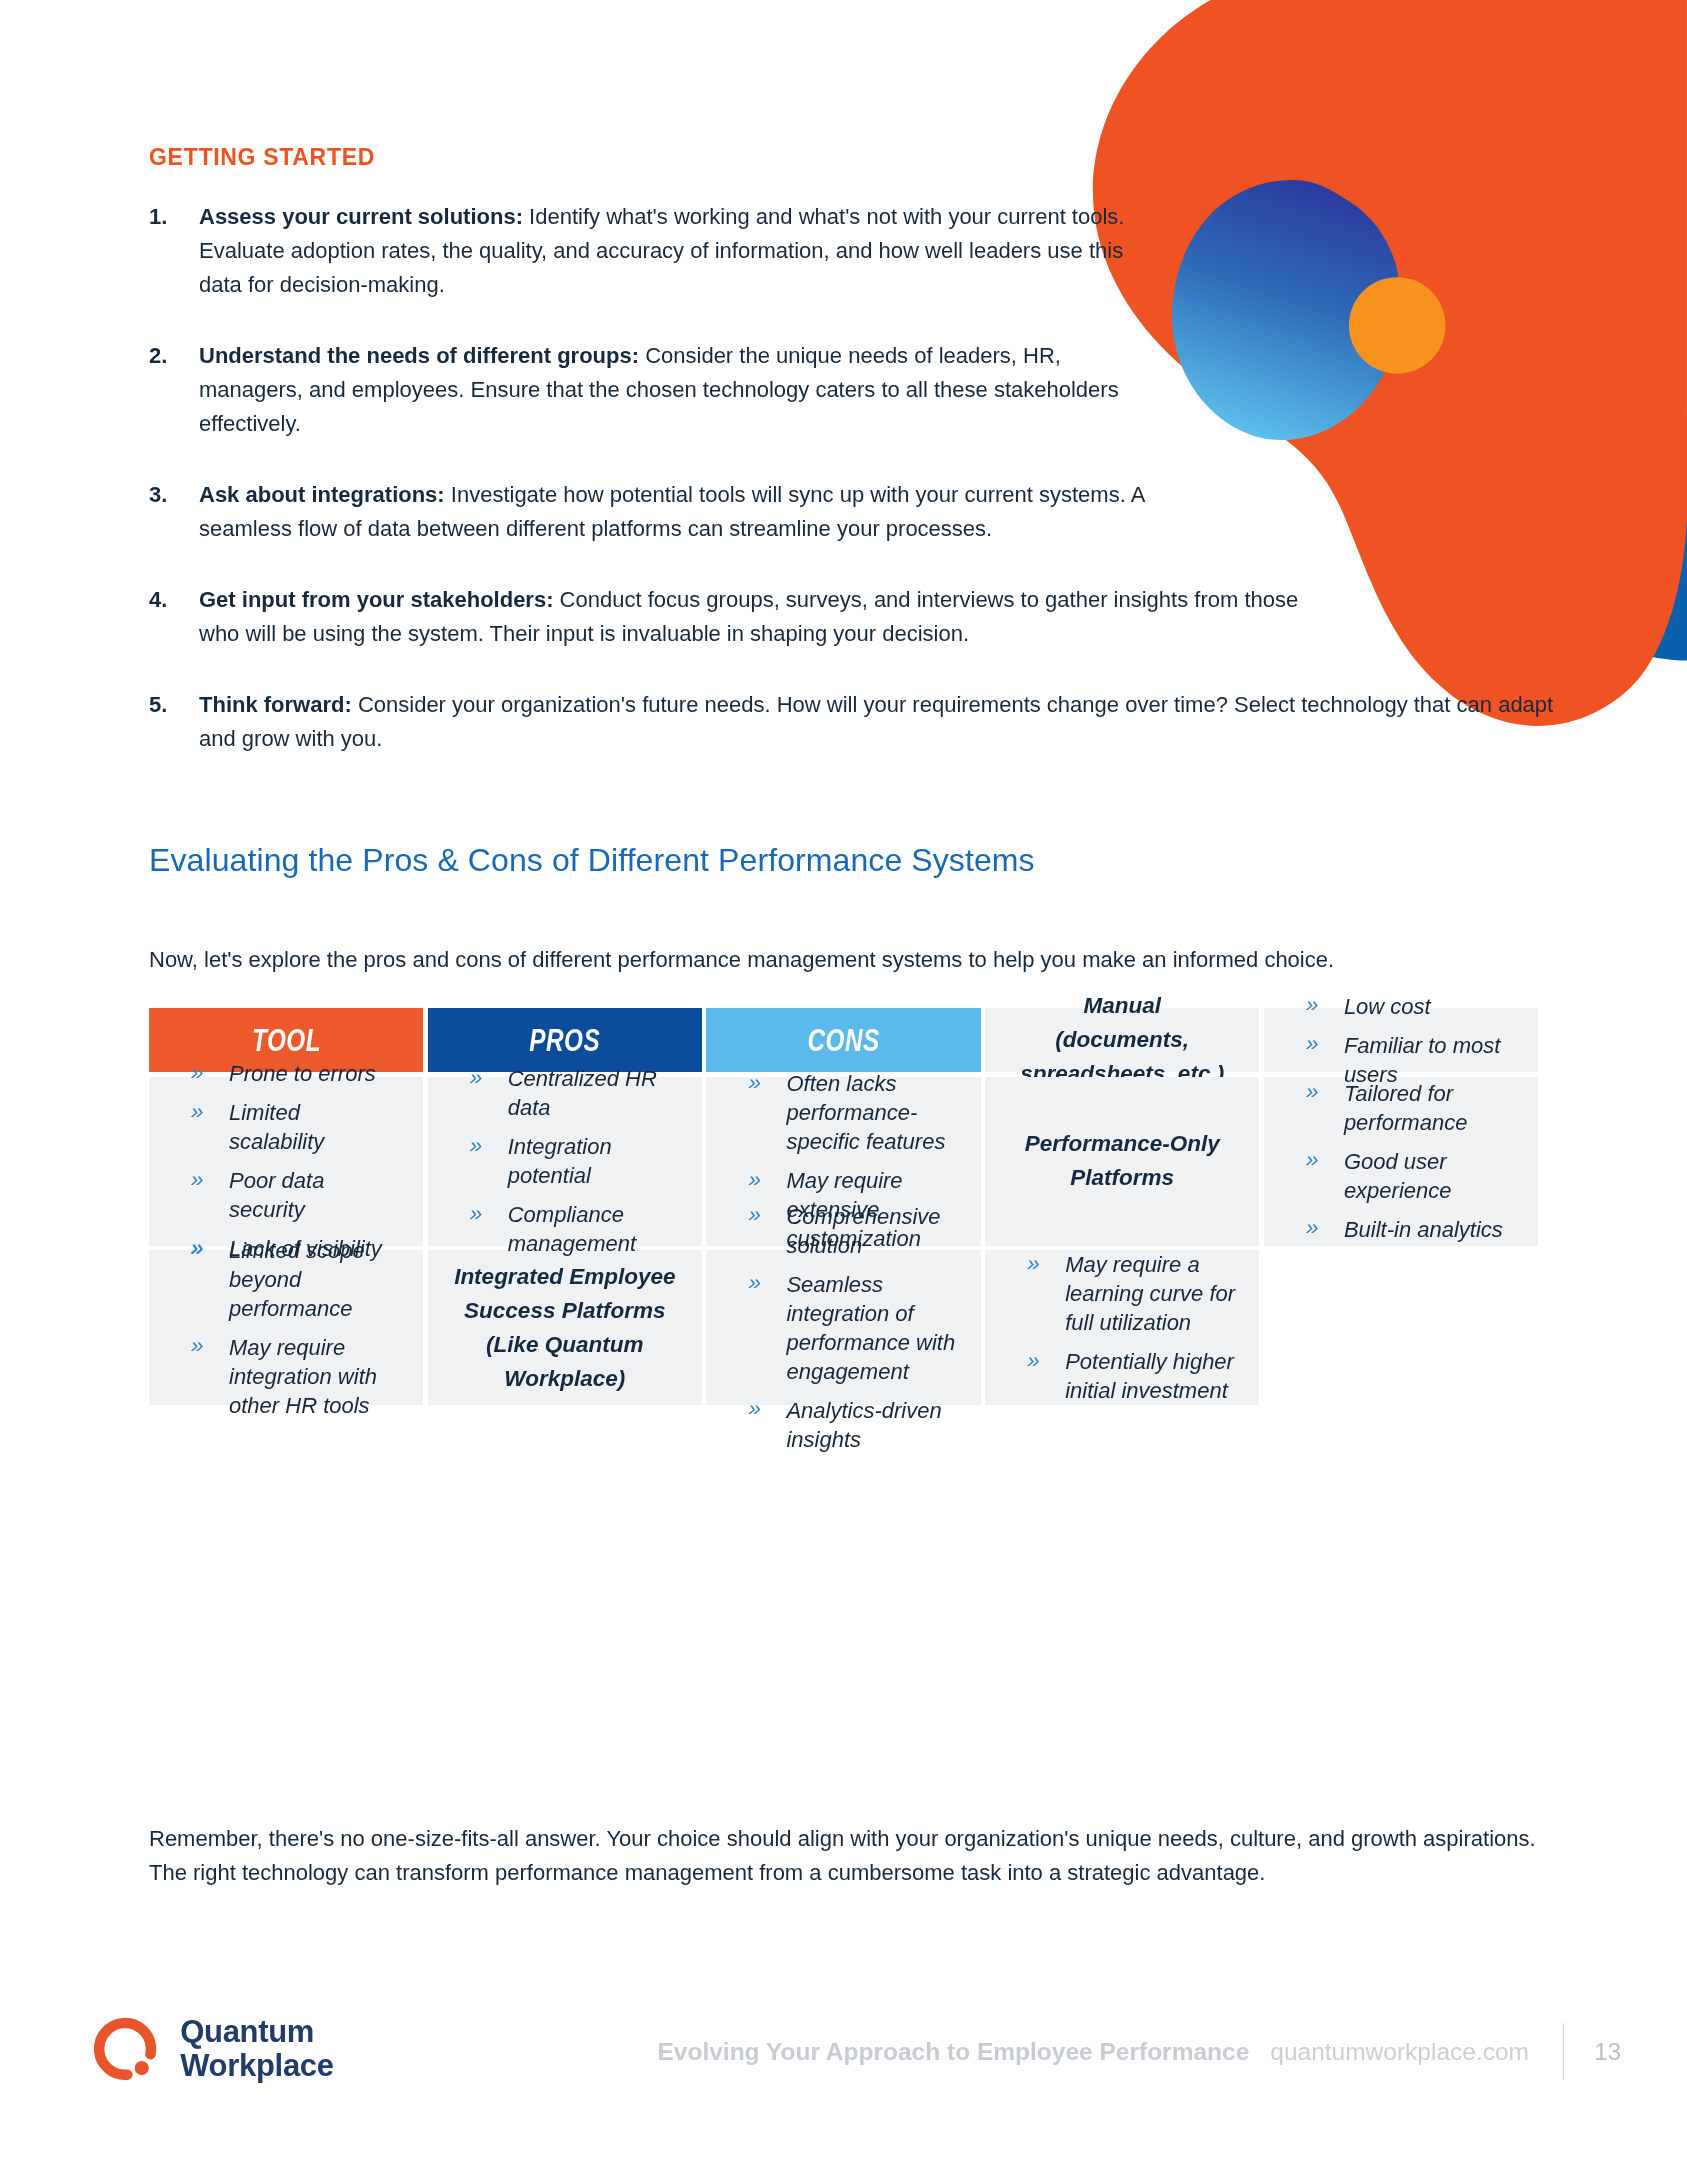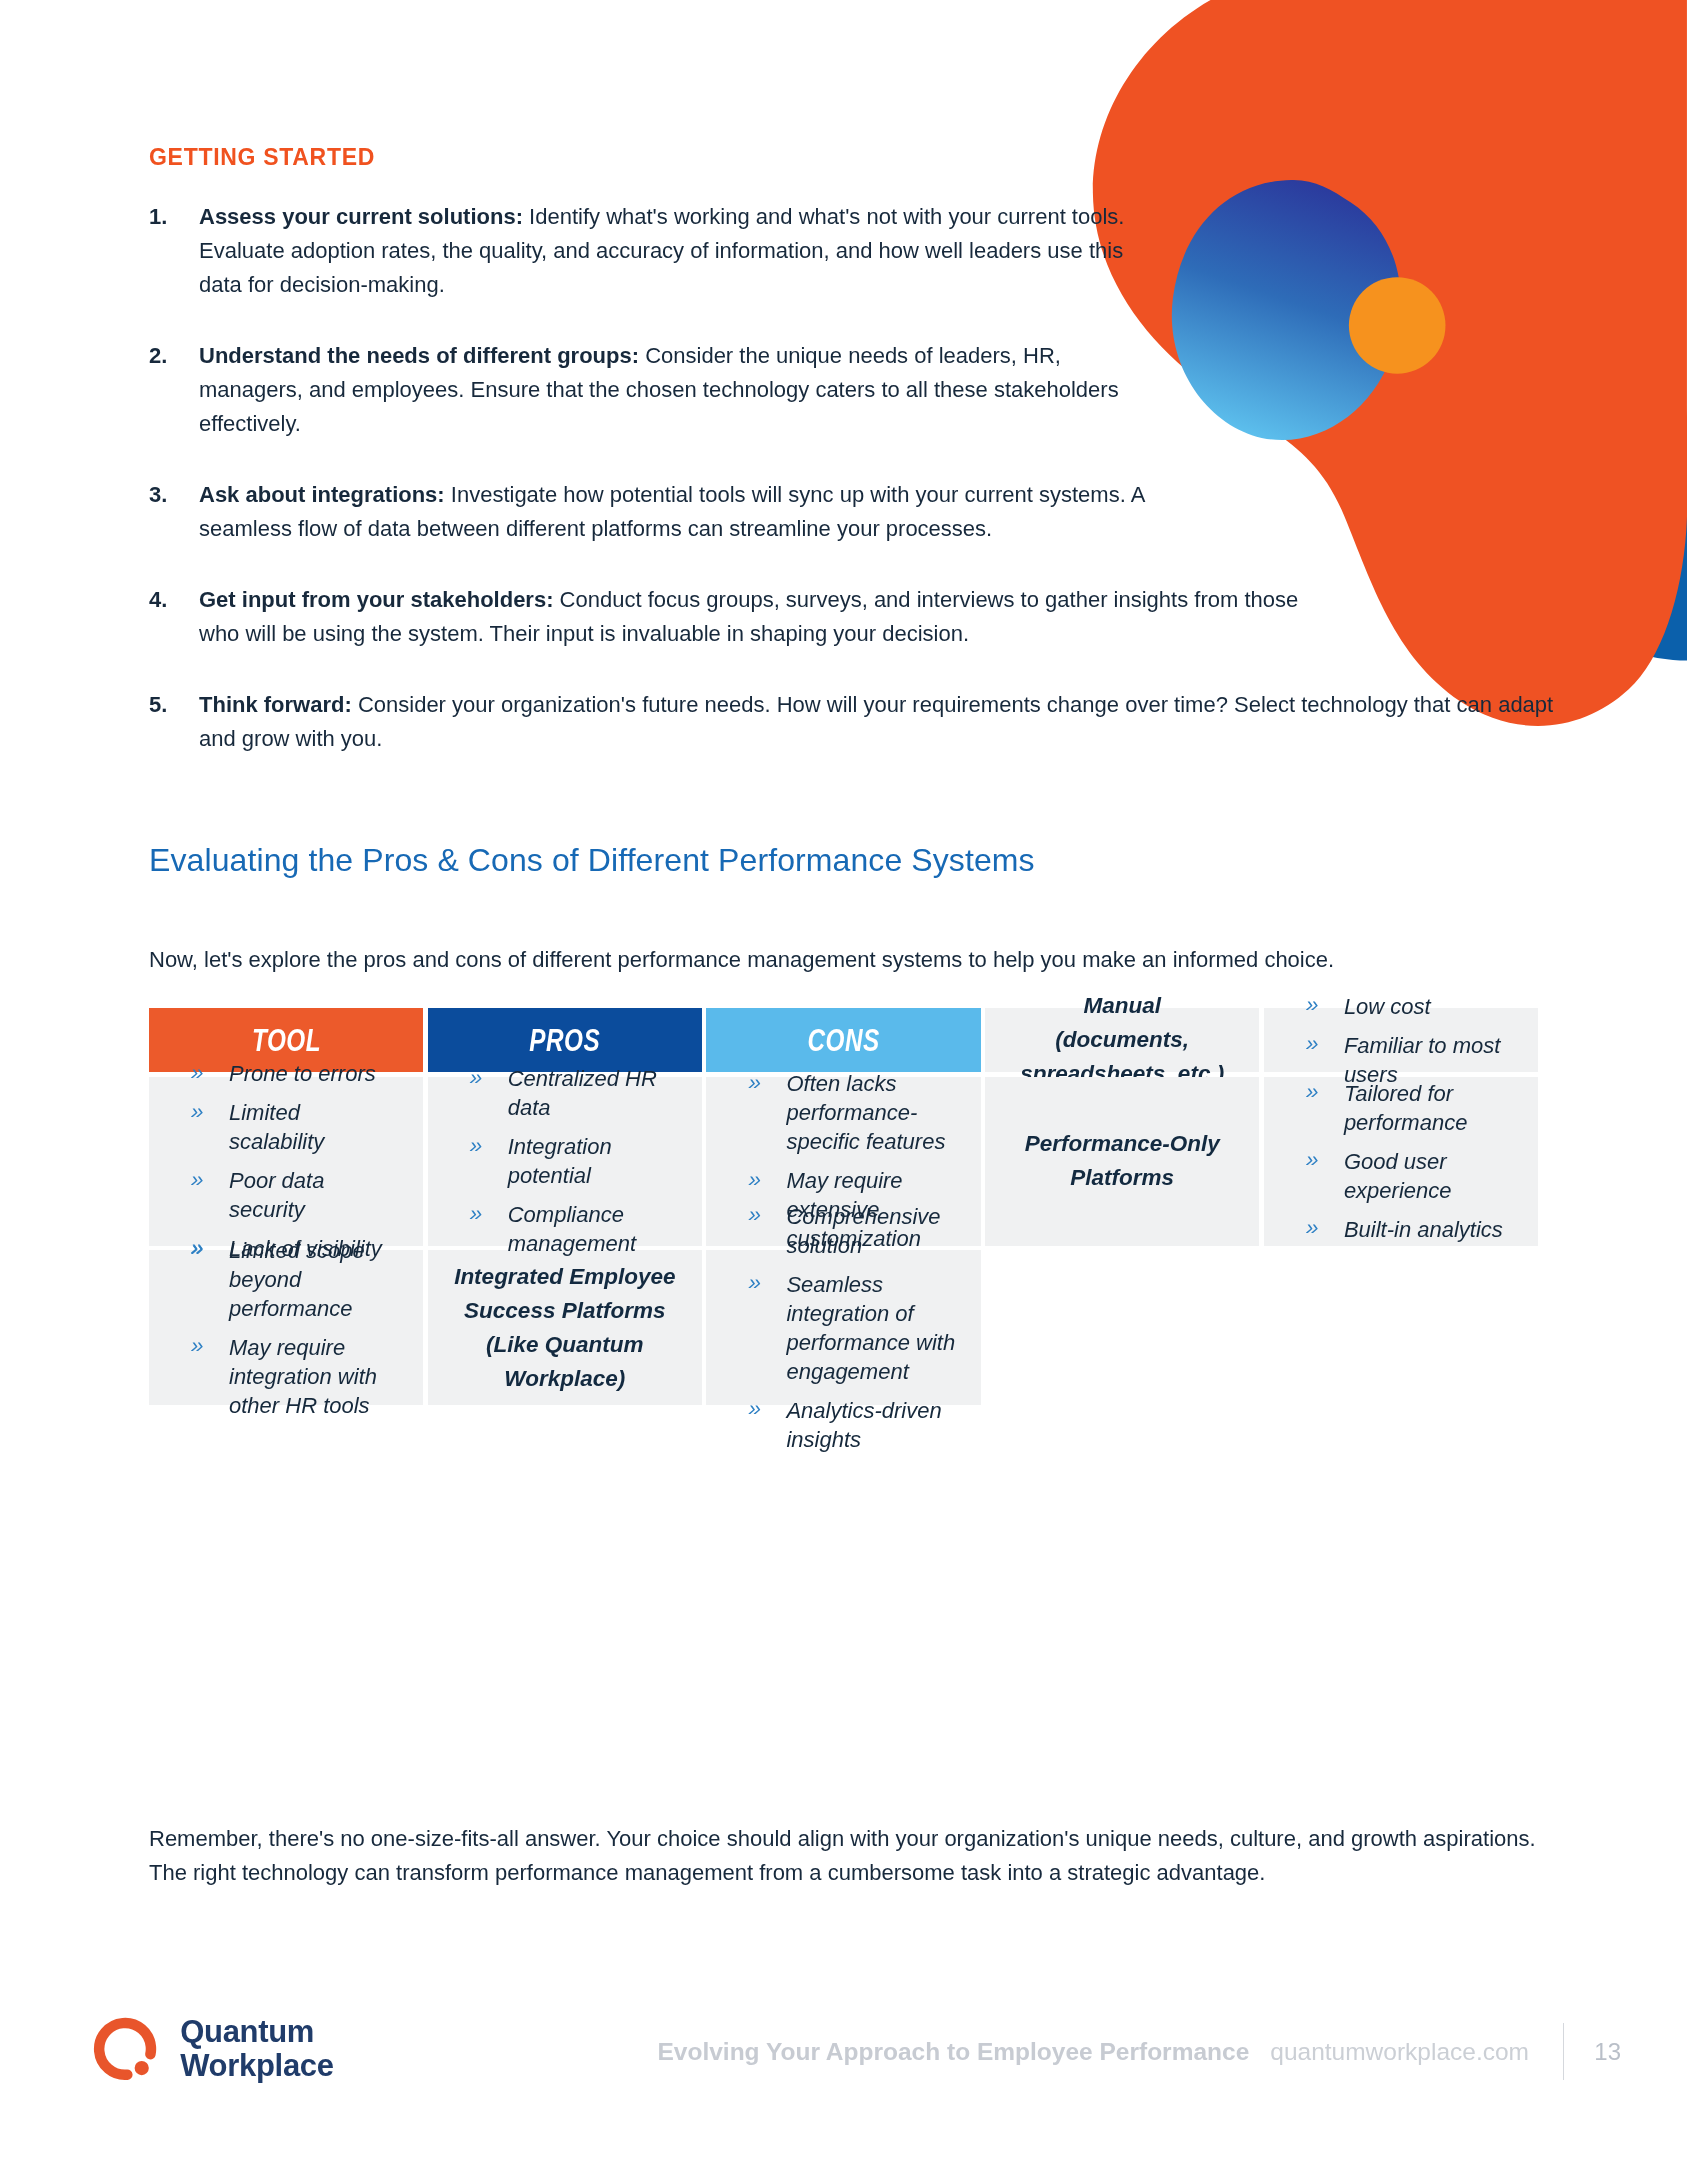--- a/index.html
+++ b/index.html
@@ -261,20 +261,26 @@
           <div>(Like Quantum Workplace)</div>
         </div>
       </div>
       <div class="cell">
         <ul>
           <li>Comprehensive solution</li>
           <li>Seamless integration of performance with engagement</li>
           <li>Analytics-driven insights</li>
         </ul>
       </div>
+      <div class="cell">
+        <ul>
+          <li>May require a learning curve for full utilization</li>
+          <li>Potentially higher initial investment</li>
+        </ul>
+      </div>
     </div>
 
     <p class="closing">Remember, there's no one-size-fits-all answer. Your choice should align with your organization's unique needs, culture, and growth aspirations. The right technology can transform performance management from a cumbersome task into a strategic advantage.</p>
 
     <div class="footer">
       <div class="logo">
         <svg width="74" height="74" viewBox="0 0 120 120" aria-hidden="true">
           <circle cx="52" cy="55" r="42" fill="none" stroke="#E8552B" stroke-width="17" stroke-linecap="round" stroke-dasharray="209 55" transform="rotate(85 52 55)"></circle>
           <circle cx="79" cy="86" r="11.5" fill="#E8552B"></circle>
         </svg>

